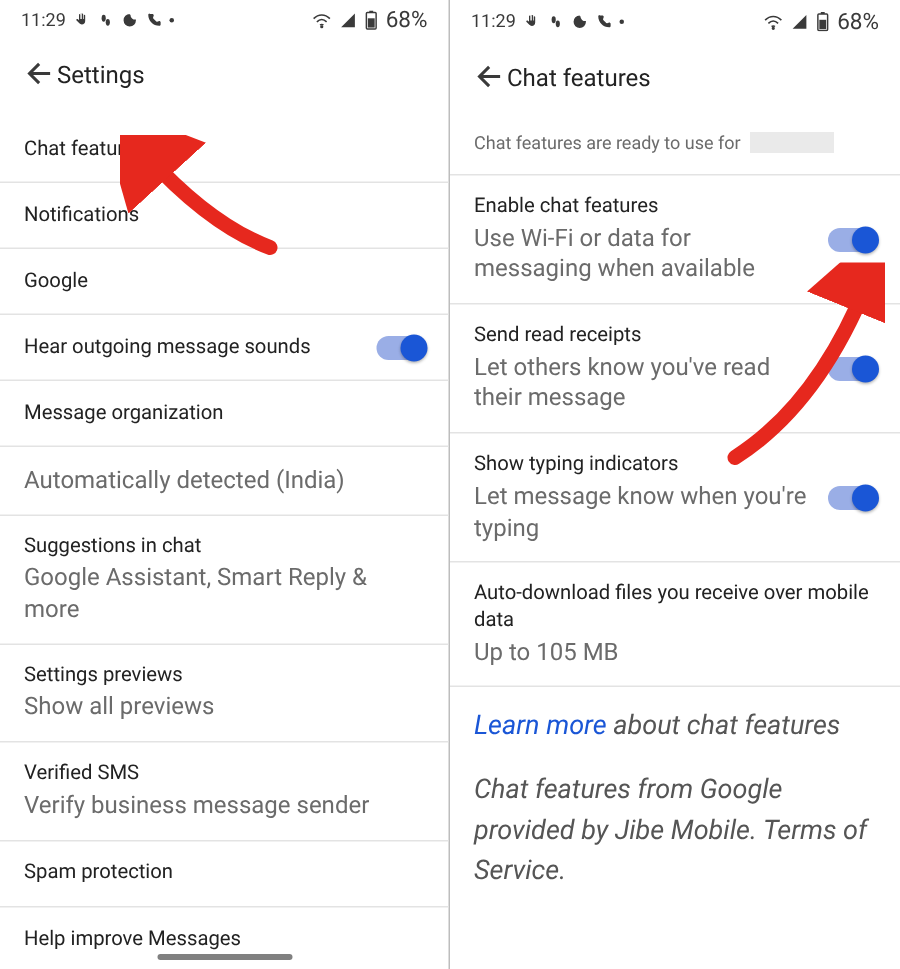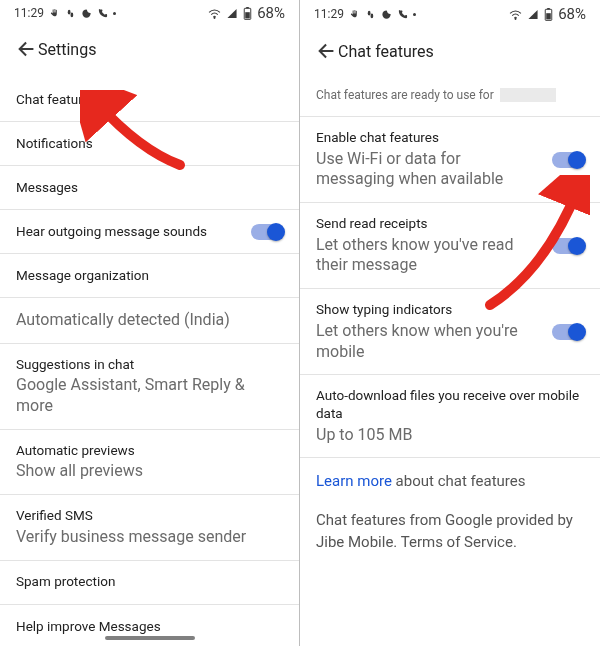--- a/index.html
+++ b/index.html
@@ -86,21 +86,21 @@
     width:90px; height:4px; background:#2c2c2c; border-radius:3px; opacity:.6;
   }
 
   
   .status-block { padding: 6px 16px 14px 16px; border-bottom:1px solid #e3e3e3; }
   .status-line { font-size:13.5px; color:#444; }
   .status-line .conn { color:#1a8b3a; }
   .status-ready { font-size:12px; color:#6b6b6b; margin-top:2px; display:flex; align-items:center; gap:6px;}
   .redact { display:inline-block; width:56px; height:14px; background:#eaeaea; }
 
-  .info-block { padding: 12px 16px; font-size:15px; color:#555; line-height:1.5; }
+  .info-block { padding: 12px 16px; font-size:18px; color:#555; line-height:1.5;font-style:italic; }
   .learn-link { color:#1a56d6; }
 
   
   .arrow { position:absolute; pointer-events:none; }
 
 </style>
 </head>
 <body>
 
 <div class="wrap">
@@ -155,21 +155,21 @@
             <span class="title">Chat features</span>
           </div>
       </div>
       <div class="row">
         <div class="txt">
             <span class="title">Notifications</span>
           </div>
       </div>
       <div class="row">
         <div class="txt">
-            <span class="title">Messages</span>
+            <span class="title">Google</span>
           </div>
       </div>
       <div class="row">
         <div class="txt">
             <span class="title">Hear outgoing message sounds</span>
           </div>
         <div class="toggle"></div>
       </div>
       <div class="row">
         <div class="txt">
@@ -182,21 +182,21 @@
         </div>
       </div>
       <div class="row">
         <div class="txt">
           <span class="title">Suggestions in chat</span>
           <span class="sub">Google Assistant, Smart Reply &amp; more</span>
         </div>
       </div>
       <div class="row">
         <div class="txt">
-          <span class="title">Automatic previews</span>
+          <span class="title">Settings previews</span>
           <span class="sub">Show all previews</span>
         </div>
       </div>
       <div class="row">
         <div class="txt">
           <span class="title">Verified SMS</span>
           <span class="sub">Verify business message sender</span>
         </div>
       </div>
       <div class="row">
@@ -276,21 +276,21 @@
       <div class="row">
         <div class="txt">
           <span class="title">Send read receipts</span>
           <span class="sub">Let others know you've read their message</span>
         </div>
         <div class="toggle"></div>
       </div>
       <div class="row">
         <div class="txt">
           <span class="title">Show typing indicators</span>
-          <span class="sub">Let others know when you're mobile</span>
+          <span class="sub">Let message know when you're typing</span>
         </div>
         <div class="toggle"></div>
       </div>
       <div class="row">
         <div class="txt">
           <span class="title">Auto-download files you receive over mobile data</span>
           <span class="sub">Up to 105 MB</span>
         </div>
       </div>
 

